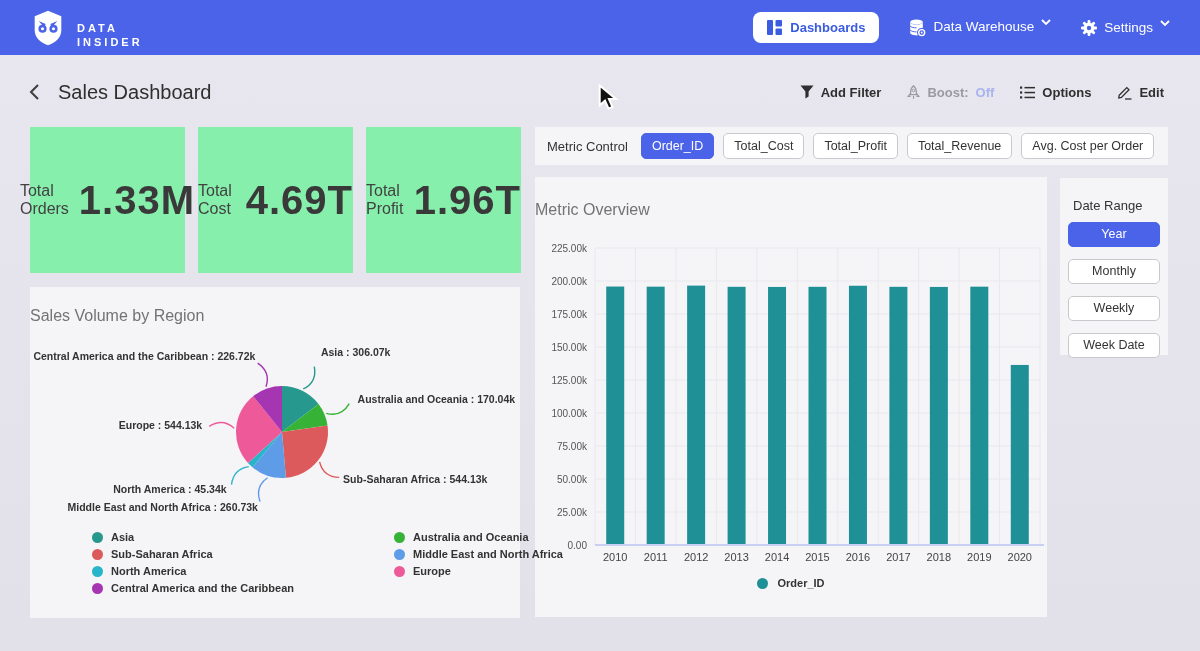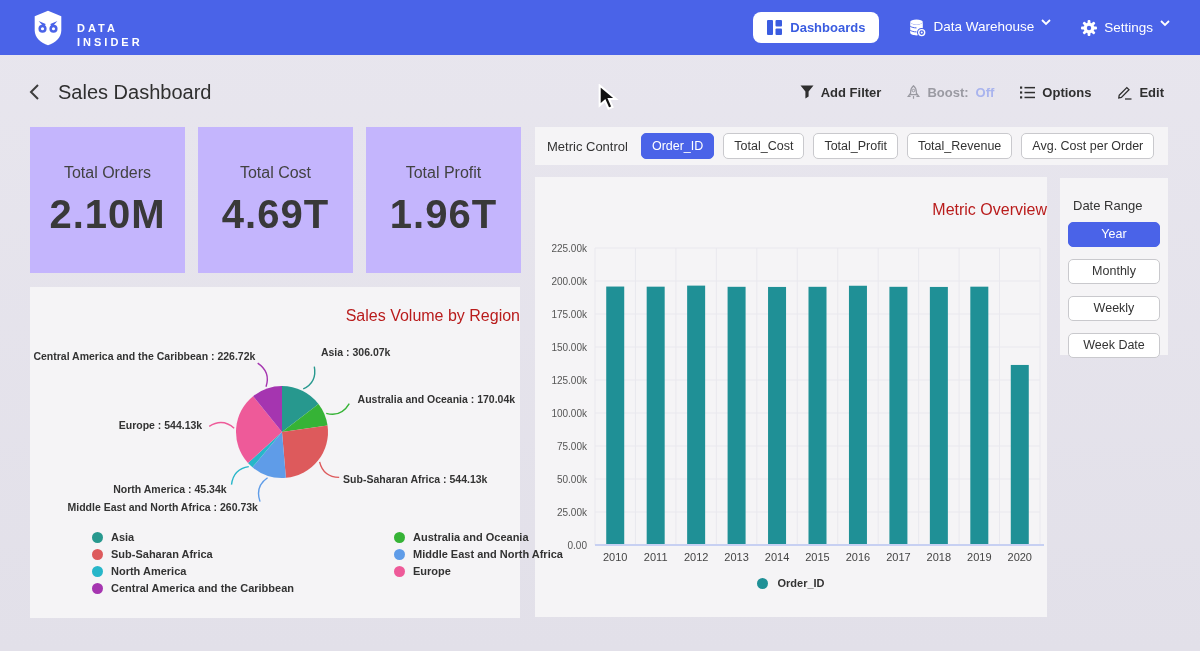--- a/index.html
+++ b/index.html
@@ -24,32 +24,32 @@
     display:flex; align-items:center; padding:0 36px 0 28px; }
   .back { display:flex; align-items:center; margin-right:16px; cursor:pointer; }
   .page-title { font-size:20px; font-weight:500; color:#2f2f2f; }
   .header-actions { margin-left:auto; display:flex; align-items:center; gap:26px; }
   .h-action { display:flex; align-items:center; gap:7px; font-size:13px; font-weight:600; color:#2f2f2f; cursor:pointer; }
   .h-action.muted { color:#9a9aa2; }
   .boost-off { color:#a9b4ee; }
   
   .panel { position:absolute; background:#f5f4f6; }
   .kpi-row { position:absolute; left:30px; top:127px; width:492px; display:flex; gap:13px; }
-  .kpi { width:155px; height:146px; background:#c4b5fd; display:flex; flex-direction:column;
+  .kpi { width:155px; height:146px; background:#86efac; display:flex; flex-direction:row;
     align-items:center; justify-content:center; gap:10px; }
   .kpi-label { font-size:16px; color:#424242; }
   .kpi-value { font-size:40px; font-weight:700; color:#393939; letter-spacing:1px; }
   .metric-bar { left:535px; top:127px; width:633px; height:38px; display:flex; align-items:center;
     padding:0 12px; gap:9px; }
   .metric-label { font-size:13px; color:#333; margin-right:4px; }
   .chip { font-family:"Liberation Sans", sans-serif; font-size:12.5px; color:#333; background:#fff;
     border:1px solid #c9c9cd; border-radius:5px; padding:5px 10px; cursor:pointer; white-space:nowrap; }
   .chip.selected { background:#4a63e8; color:#fff; border-color:#4a63e8; }
   .bar-panel { left:535px; top:177px; width:512px; height:440px; }
-  .chart-title { position:absolute; width:100%; text-align:right; font-size:16px; color:#b91c1c; }
+  .chart-title { position:absolute; width:100%; text-align:left; font-size:16px; color:#737373; }
   .bar-title { top:24px; }
   .pie-panel { left:30px; top:287px; width:490px; height:331px; }
   .pie-title { top:20px; }
   .bar-legend { position:absolute; left:0; top:400px; width:100%; display:flex; justify-content:center;
     align-items:center; gap:9px; font-size:11px; font-weight:700; color:#333; }
   .dot { width:11px; height:11px; border-radius:50%; display:inline-block; }
   .date-panel { left:1060px; top:178px; width:108px; height:177px; padding:18px 8px; }
   .date-label { font-size:13px; color:#333; margin:2px 0 9px 5px; }
   .date-btn { display:block; width:92px; height:25px; margin:0 auto 12px auto; font-size:12.5px;
     text-align:center; line-height:23px; padding:0; }
@@ -183,21 +183,21 @@
         </svg>
       </span>
       <span>Edit</span>
     </span>
   </div>
 </div>
 
 <div class="kpi-row">
   <div class="kpi">
     <div class="kpi-label">Total Orders</div>
-    <div class="kpi-value">2.10M</div>
+    <div class="kpi-value">1.33M</div>
   </div>
   <div class="kpi">
     <div class="kpi-label">Total Cost</div>
     <div class="kpi-value">4.69T</div>
   </div>
   <div class="kpi">
     <div class="kpi-label">Total Profit</div>
     <div class="kpi-value">1.96T</div>
   </div>
 </div>

